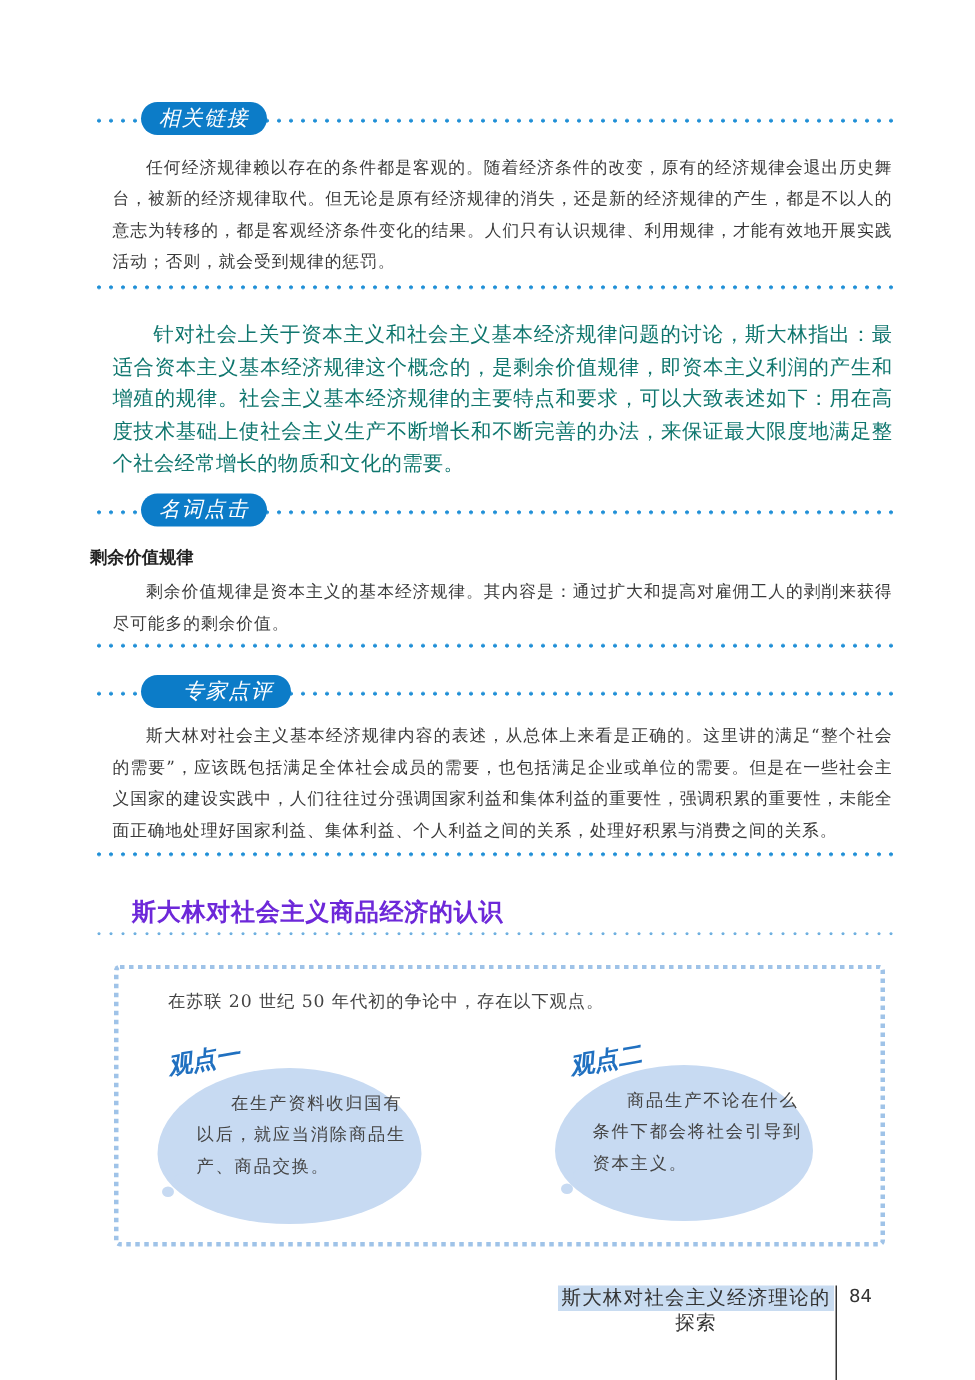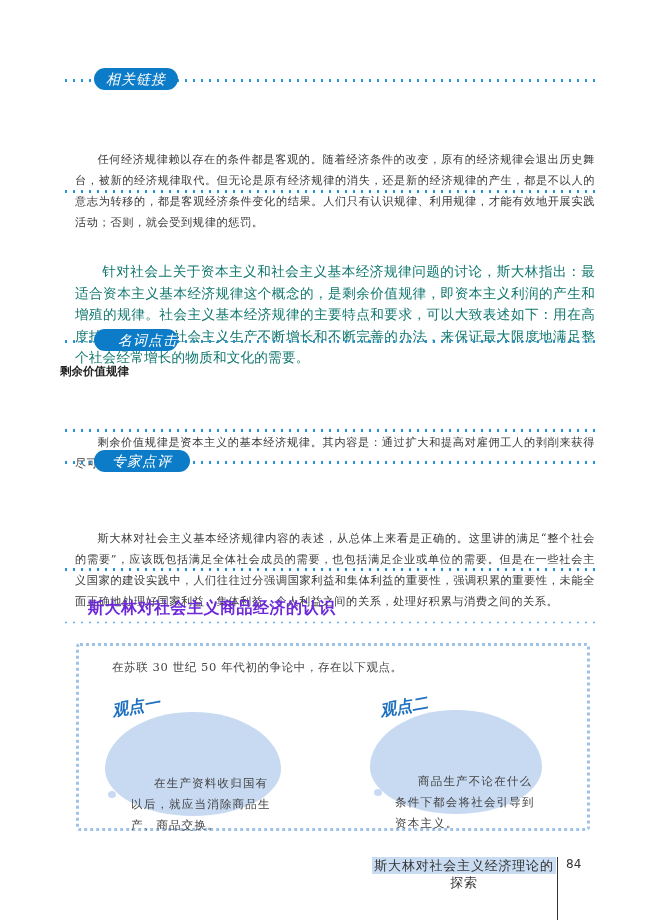--- a/index.html
+++ b/index.html
@@ -23,21 +23,21 @@
   .small-text {
     position: absolute; left: 75px; width: 520px;
     font-size: 11.2px; line-height: 21px; color: #3a3a3a;
     text-align: justify; letter-spacing: 0.6px;
   }
   .main-text {
     position: absolute; left: 75px; width: 520px;
     font-size: 13.6px; line-height: 21.6px; color: #0f766e;
     text-align: justify; letter-spacing: 0.2px;
   }
-  .indent { text-indent: 2em; margin-top: 48px; }
+  .indent { text-indent: 2em; }
   .term-title {
     position: absolute; left: 60px; width: 540px; top: 364px;
     text-align: left; font-family: "DejaVu Sans", "Liberation Sans", sans-serif;
     font-size: 11.5px; font-weight: bold; color: #222;
   }
   .section-title {
     position: absolute; left: 88px; top: 598px;
     font-family: "DejaVu Sans", "Liberation Sans", sans-serif;
     font-size: 16px; font-weight: bold; color: #6d28d9; letter-spacing: 0.5px;
   }
@@ -78,35 +78,35 @@
 <body>
 
 <div class="dotline" style="left:62px; top:79px; width:538px;"></div>
 <div class="pill" style="left:94px; top:68px; width:84px;">相关链接</div>
 <div class="small-text indent" style="top:101px;">任何经济规律赖以存在的条件都是客观的。随着经济条件的改变，原有的经济规律会退出历史舞台，被新的经济规律取代。但无论是原有经济规律的消失，还是新的经济规律的产生，都是不以人的意志为转移的，都是客观经济条件变化的结果。人们只有认识规律、利用规律，才能有效地开展实践活动；否则，就会受到规律的惩罚。</div>
 <div class="dotline" style="left:62px; top:190px; width:538px;"></div>
 
 <div class="main-text indent" style="top:213px;">针对社会上关于资本主义和社会主义基本经济规律问题的讨论，斯大林指出：最适合资本主义基本经济规律这个概念的，是剩余价值规律，即资本主义利润的产生和增殖的规律。社会主义基本经济规律的主要特点和要求，可以大致表述如下：用在高度技术基础上使社会主义生产不断增长和不断完善的办法，来保证最大限度地满足整个社会经常增长的物质和文化的需要。</div>
 
 <div class="dotline" style="left:62px; top:340px; width:538px;"></div>
-<div class="pill" style="left:94px; top:329px; width:84px;text-align:right;">名词点击</div>
+<div class="pill" style="left:94px; top:329px; width:84px;">名词点击</div>
 <div class="term-title">剩余价值规律</div>
 <div class="small-text indent" style="top:384px;">剩余价值规律是资本主义的基本经济规律。其内容是：通过扩大和提高对雇佣工人的剥削来获得尽可能多的剩余价值。</div>
 <div class="dotline" style="left:62px; top:429px; width:538px;"></div>
 
 <div class="dotline" style="left:62px; top:461px; width:538px;"></div>
-<div class="pill" style="left:94px; top:450px; width:96px;">专家点评</div>
+<div class="pill" style="left:94px; top:450px; width:84px;padding-left:16px;">专家点评</div>
 <div class="small-text indent" style="top:480px;">斯大林对社会主义基本经济规律内容的表述，从总体上来看是正确的。这里讲的满足“整个社会的需要”，应该既包括满足全体社会成员的需要，也包括满足企业或单位的需要。但是在一些社会主义国家的建设实践中，人们往往过分强调国家利益和集体利益的重要性，强调积累的重要性，未能全面正确地处理好国家利益、集体利益、个人利益之间的关系，处理好积累与消费之间的关系。</div>
 <div class="dotline" style="left:62px; top:568px; width:538px;"></div>
 
 <div class="section-title">斯大林对社会主义商品经济的认识</div>
 <div class="dotline" style="left:62px; top:621px; width:538px; background-image: radial-gradient(circle, #6fb0e0 0.9px, transparent 1.2px);"></div>
 
 <div class="box"></div>
-<div class="box-intro">在苏联 30 世纪 50 年代初的争论中，存在以下观点。</div>
+<div class="box-intro">在苏联 20 世纪 50 年代初的争论中，存在以下观点。</div>
 
 <div class="bubble" style="left:105px; top:712px; width:176px; height:104px;"></div>
 <div class="dot-bubble" style="left:116px; top:782px; width:12px; height:9px;"></div>
 <div class="dot-bubble" style="left:108px; top:791px; width:8px; height:7px;"></div>
 <div class="bubble-label" style="left:112px; top:697px;">观点一</div>
 <div class="bubble-text indent" style="left:131px; top:725px;">在生产资料收归国有以后，就应当消除商品生产、商品交换。</div>
 
 <div class="bubble" style="left:370px; top:710px; width:172px; height:104px;"></div>
 <div class="dot-bubble" style="left:382px; top:779px; width:12px; height:9px;"></div>
 <div class="dot-bubble" style="left:374px; top:789px; width:8px; height:7px;"></div>

